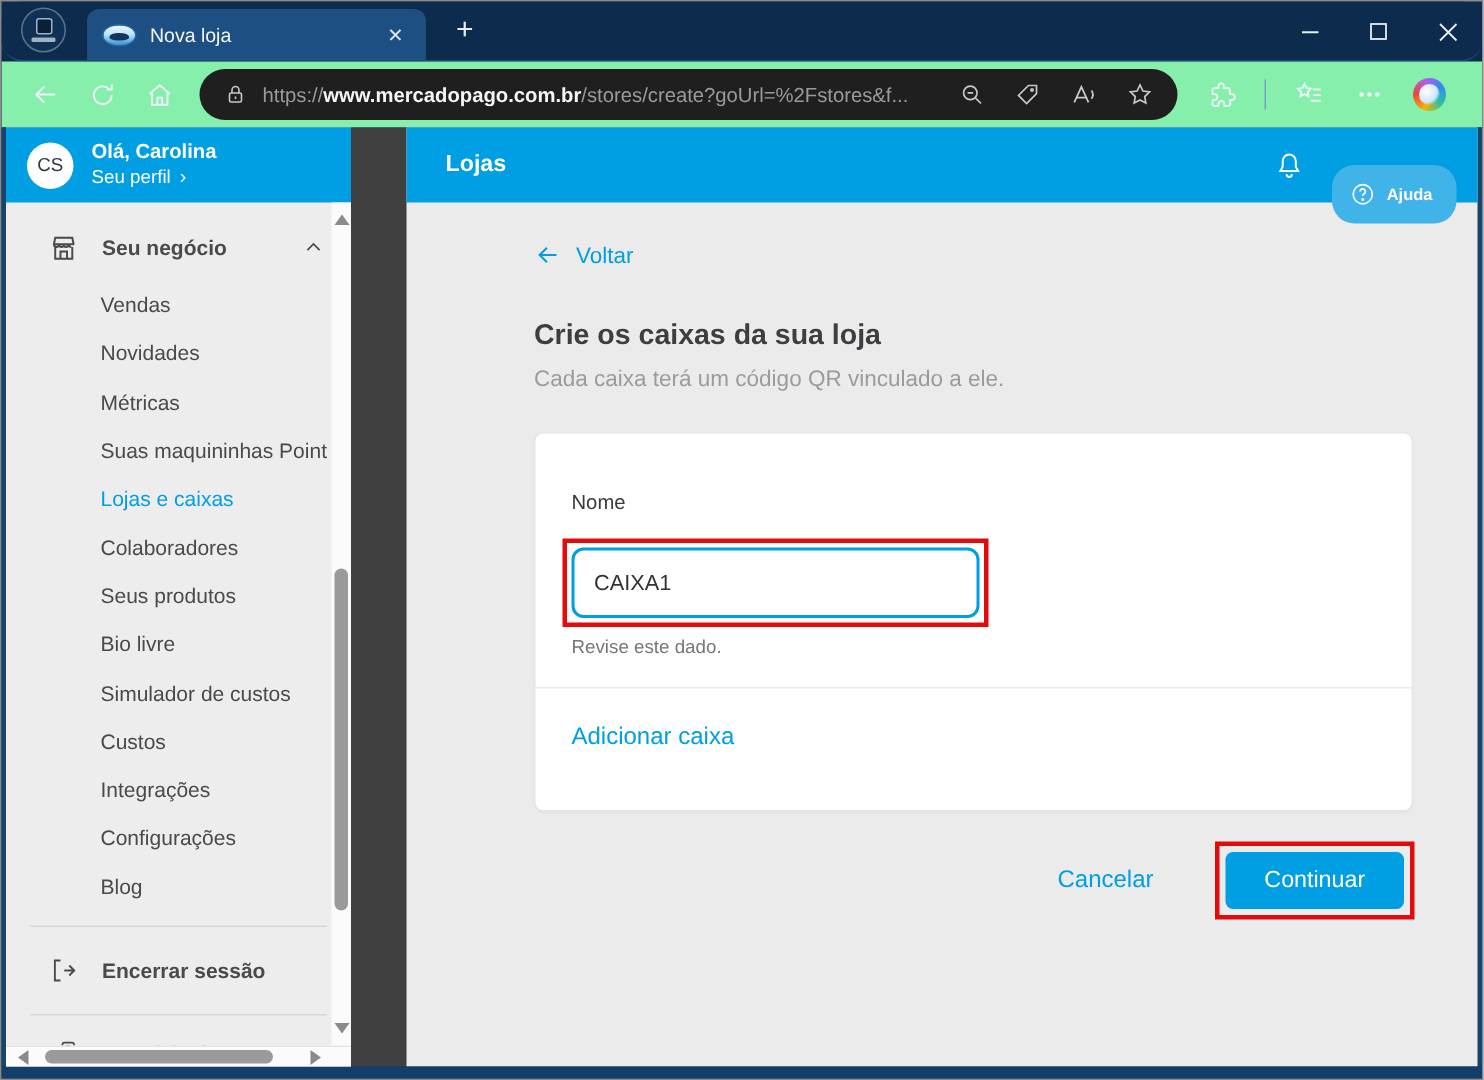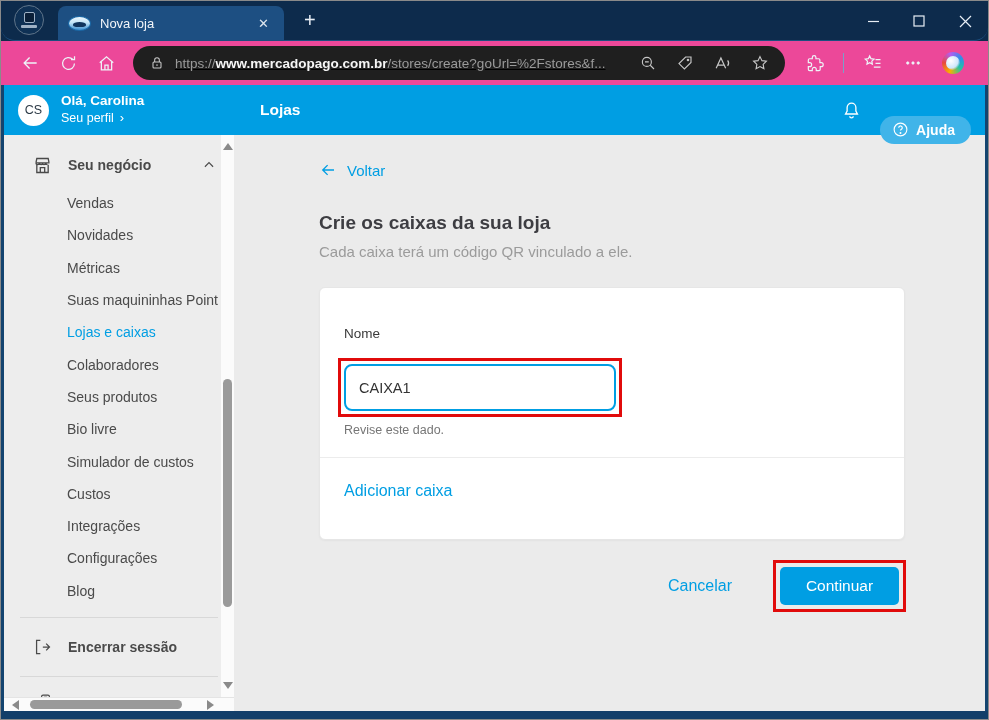--- a/index.html
+++ b/index.html
@@ -51,22 +51,22 @@
     background:#11355e; border-radius:50% 50% 40% 40%;
   }
   .tab-title { font-size:13px; color:#f3f6fa; white-space:nowrap; overflow:hidden; flex:1; }
   .tab-close { font-size:13px; color:#dfe7ef; padding:2px 5px; cursor:default; }
   .new-tab { color:#e8eef5; font-size:20px; font-weight:300; margin:0 0 8px 20px; }
   .win-controls { position:absolute; right:0; top:0; height:40px; display:flex; align-items:center; }
   .win-btn { width:46px; height:40px; display:flex; align-items:center; justify-content:center; color:#e8eef5; }
 
   
   .toolbar {
-    height:44px; background:#ec4899; display:flex; align-items:center;
-    padding:0 12px; flex-shrink:0; gap:4px;text-decoration:underline;
+    height:44px; background:#86efac; display:flex; align-items:center;
+    padding:0 12px; flex-shrink:0; gap:4px;
   }
   .tool-btn { width:34px; height:34px; display:flex; align-items:center; justify-content:center; flex-shrink:0; }
   .tool-btn svg { stroke:#eef3f8; }
   .url-pill {
     flex:0 1 652px; height:34px; background:#1f1f1f; border-radius:17px;
     display:flex; align-items:center; padding:0 16px; margin:0 6px; min-width:0;
   }
   .url-text { font-size:13.5px; white-space:nowrap; overflow:hidden; flex:1; min-width:0; margin-left:10px; }
   .url-protocol, .url-path { color:#9a9a9a; }
   .url-domain { color:#f5f5f5; font-weight:bold; }
@@ -78,21 +78,21 @@
     width:22px; height:22px; border-radius:50%;
     background:conic-gradient(from 200deg,#f9b000,#e8483f,#b45cf0,#2e8de9,#27c2a0,#f9b000);
     position:relative;
   }
   .copilot-icon::after {
     content:""; position:absolute; inset:4px; border-radius:50%;
     background:radial-gradient(circle at 35% 35%, #ffffff 0%, #cfe6fb 55%, transparent 75%);
   }
 
   
-  .app { flex:1; display:flex; min-height:0; border-left:3px solid #14446f; border-right:3px solid #14446f; background:#404040; }
+  .app { flex:1; display:flex; min-height:0; border-left:3px solid #14446f; border-right:3px solid #14446f; background:#404040;gap:37px; }
   .bottom-strip { height:8px; background:#123e69; flex-shrink:0; }
 
   
   .sidebar { width:230px; background:#ededed; position:relative; display:flex; flex-direction:column; flex-shrink:0; }
   .profile-header {
     height:50px; background:#009ee3; display:flex; align-items:center;
     padding:0 14px; color:#fff; flex-shrink:0;
   }
   .avatar {
     width:31px; height:31px; border-radius:50%; background:#fff; color:#2d3b47;
@@ -137,22 +137,22 @@
 
   
   .main { flex:1; display:flex; flex-direction:column; min-width:0; background:#ebebeb; }
   .main-header {
     height:50px; background:#009ee3; display:flex; align-items:center;
     padding:0 14px 0 26px; flex-shrink:0;
   }
   .main-title { color:#fff; font-size:15.5px; font-weight:bold; flex:1; }
   .bell-btn { width:34px; height:34px; display:flex; align-items:center; justify-content:center; margin-right:12px; }
   .help-pill {
-    height:28px; background:#40b4e9; border-radius:15px; display:flex; align-items:center;
-    padding:0 16px 0 12px; color:#fff; font-size:14px; font-weight:bold; gap:7px;margin-top:39px;
+    height:39px; background:#40b4e9; border-radius:15px; display:flex; align-items:center;
+    padding:0 16px 0 12px; color:#fff; font-size:11px; font-weight:bold; gap:7px;margin-top:39px;
   }
 
   .content { flex:1; padding:26px 0 0 85px; overflow:hidden; }
   .back-link { display:inline-flex; align-items:center; gap:10px; color:#009ee3; font-size:15px;text-align:right; }
   .back-link svg { stroke:#009ee3; }
   .page-heading { margin-top:29px; font-size:19px; font-weight:bold; color:#3d3d42; }
   .page-subheading { margin-top:9px; font-size:15px; color:#9b9b9b; }
 
   .card {
     margin-top:27px; width:586px; background:#fff; border-radius:6px;

